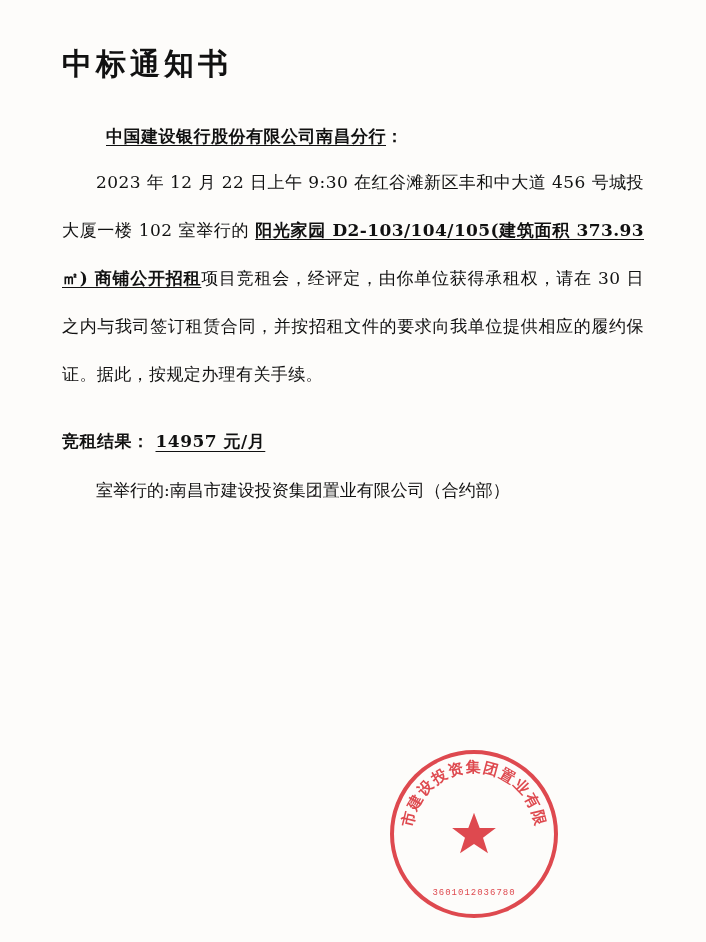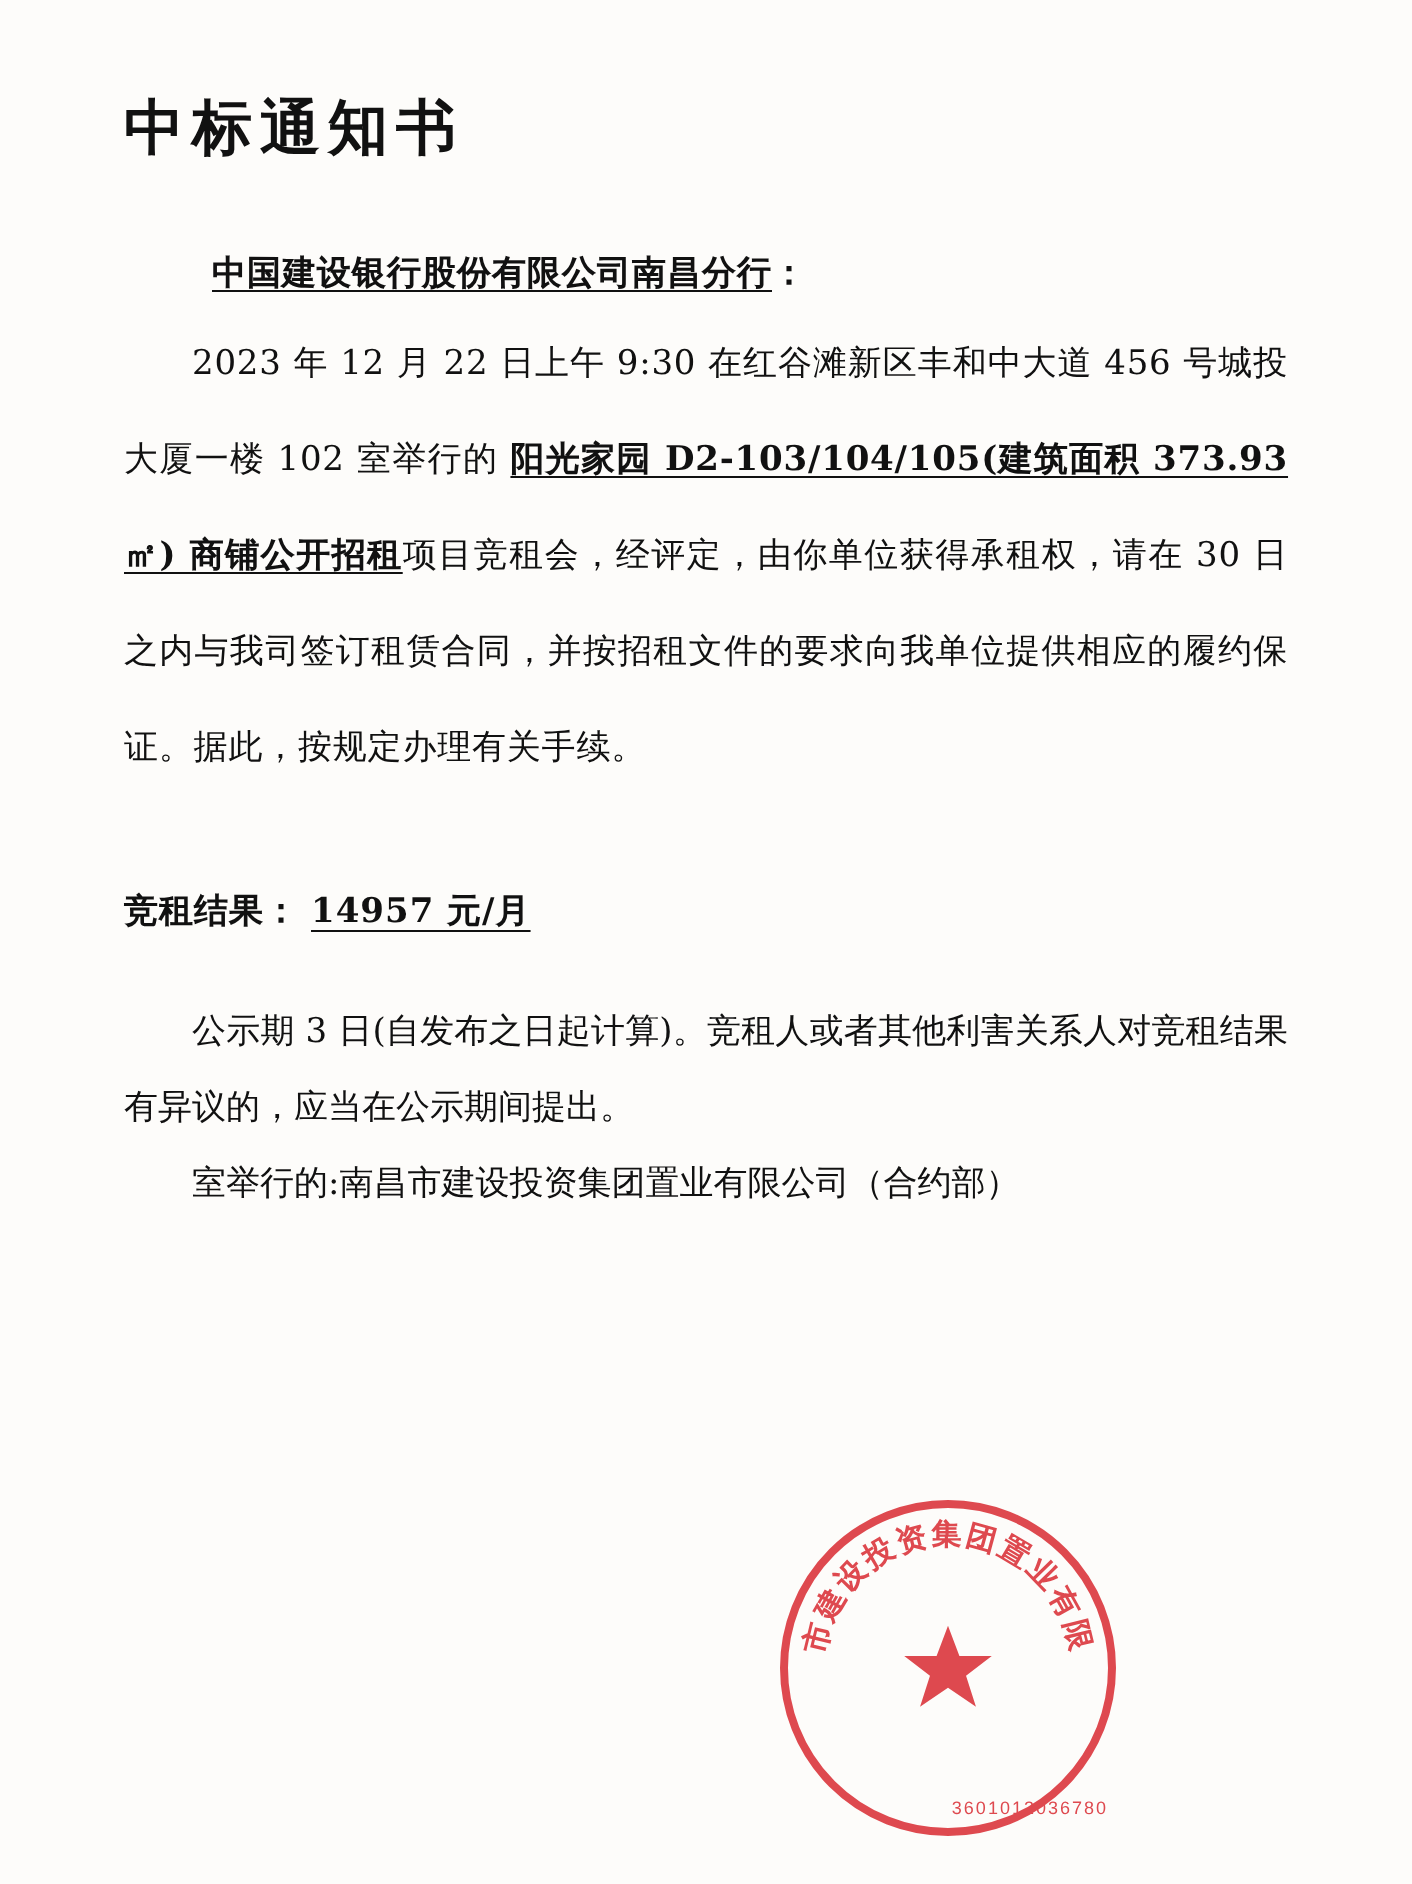--- a/index.html
+++ b/index.html
@@ -54,21 +54,21 @@
   }
   .u {
     text-decoration: underline;
     text-underline-offset: 3px;
   }
   .bold {
     font-weight: bold;
   }
   .result-line {
     font-size: 17px;
-    margin-top: 46px;
+    margin-top: 32px;
     margin-bottom: 18px;
     letter-spacing: 0.5px;
   }
   .result-label {
     font-weight: bold;
   }
   .result-value {
     font-weight: bold;
     text-decoration: underline;
     text-underline-offset: 4px;
@@ -131,25 +131,25 @@
   }
   .seal-text-svg text {
     fill: #d8232a;
     font-family: "DejaVu Serif", "Liberation Serif", serif;
     font-weight: bold;
   }
   .seal-bottom {
     position: absolute;
     left: 0;
     width: 100%;
-    bottom: 5px;
-    text-align: right;
+    bottom: 16px;
+    text-align: center;
     font-size: 9px;
     letter-spacing: 1px;
-    font-family: Liberation Sans, sans-serif;
+    font-family: Liberation Mono, monospace;
   }
 </style>
 </head>
 <body>
 
 <div class="page">
 
   <div class="doc-title">中标通知书</div>
 
   <div class="addressee">
@@ -157,21 +157,20 @@
   </div>
 
   <div class="body-block indent">
     <span>2023 年 12 月 22 日上午 9:30 在红谷滩新区丰和中大道 456 号城投大厦一楼 102 室举行的 </span><span class="u bold">阳光家园 D2-103/104/105(建筑面积 373.93 ㎡) 商铺公开招租</span><span>项目竞租会，经评定，由你单位获得承租权，请在 30 日之内与我司签订租赁合同，并按招租文件的要求向我单位提供相应的履约保证。据此，按规定办理有关手续。</span>
   </div>
 
   <div class="result-line">
     <span class="result-label">竞租结果：</span><span class="result-value">14957 元/月</span>
   </div>
 
-  <div class="notice-block indent">公示期 3 日(自发布之日起计算)。竞租人或者其他利害关系人对竞租结果有异议的，应当在公示期间提出。</div>
 
   <div class="supervisor-line">室举行的:南昌市建设投资集团置业有限公司（合约部）</div>
 
 
   <div class="seal">
     <svg class="seal-text-svg" viewBox="0 0 160 160">
       <defs>
         <path id="arcPath" d="M 18,80 A 62,62 0 0 1 142,80"></path>
       </defs>
       <text font-size="15" letter-spacing="1.5">

